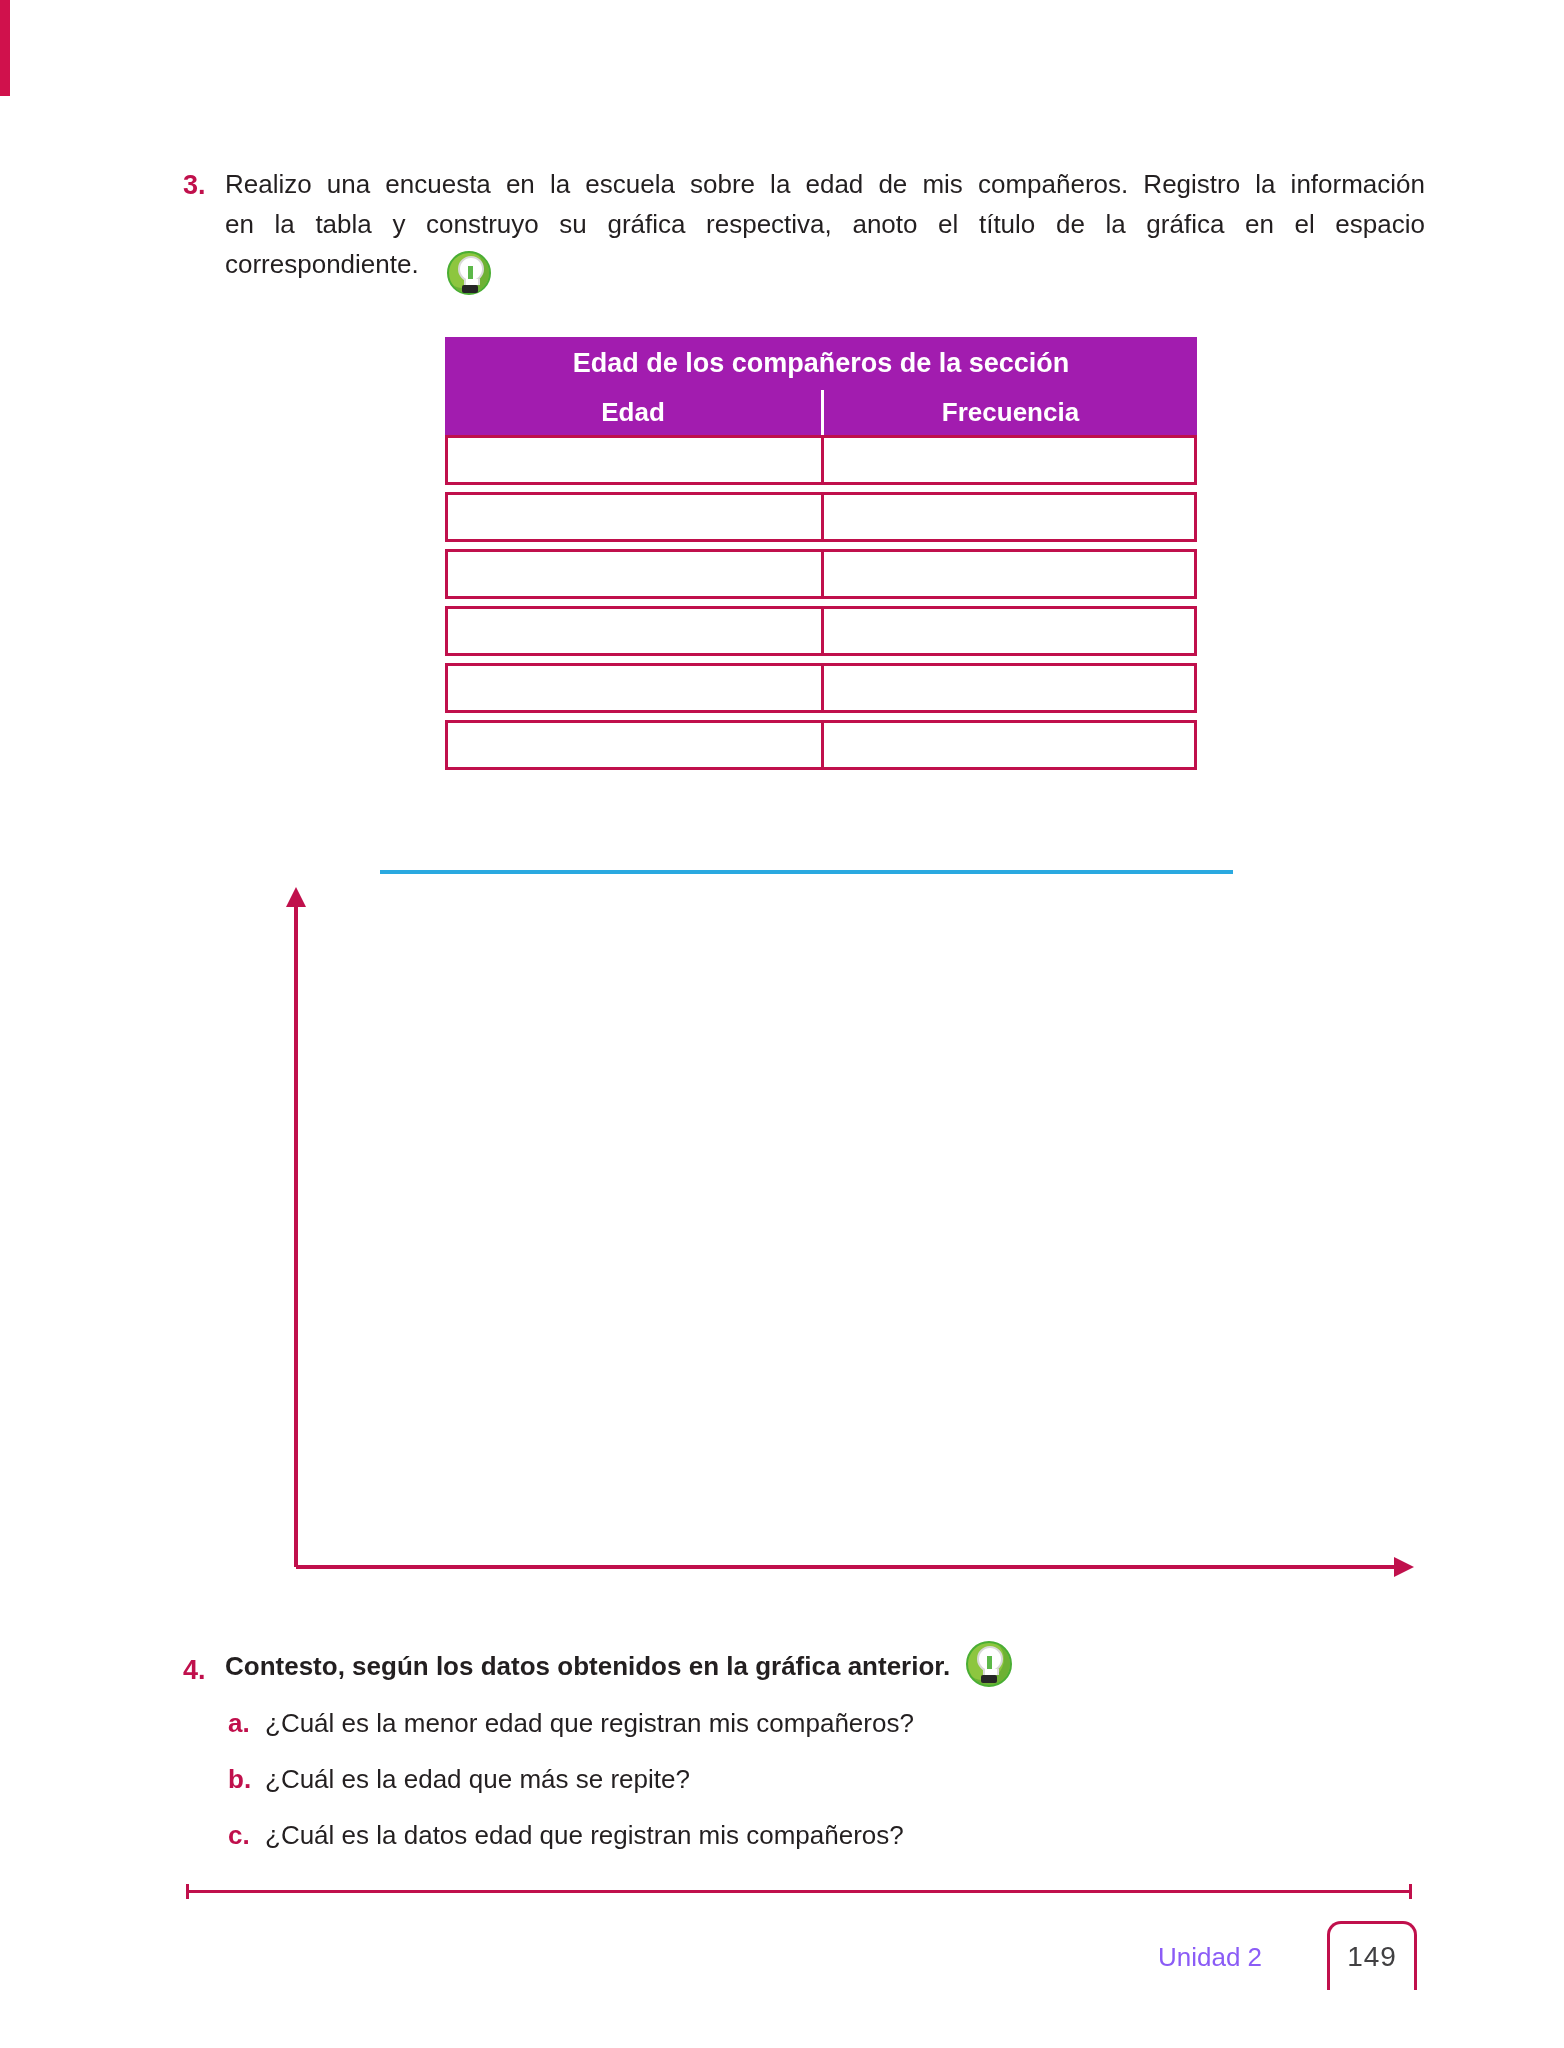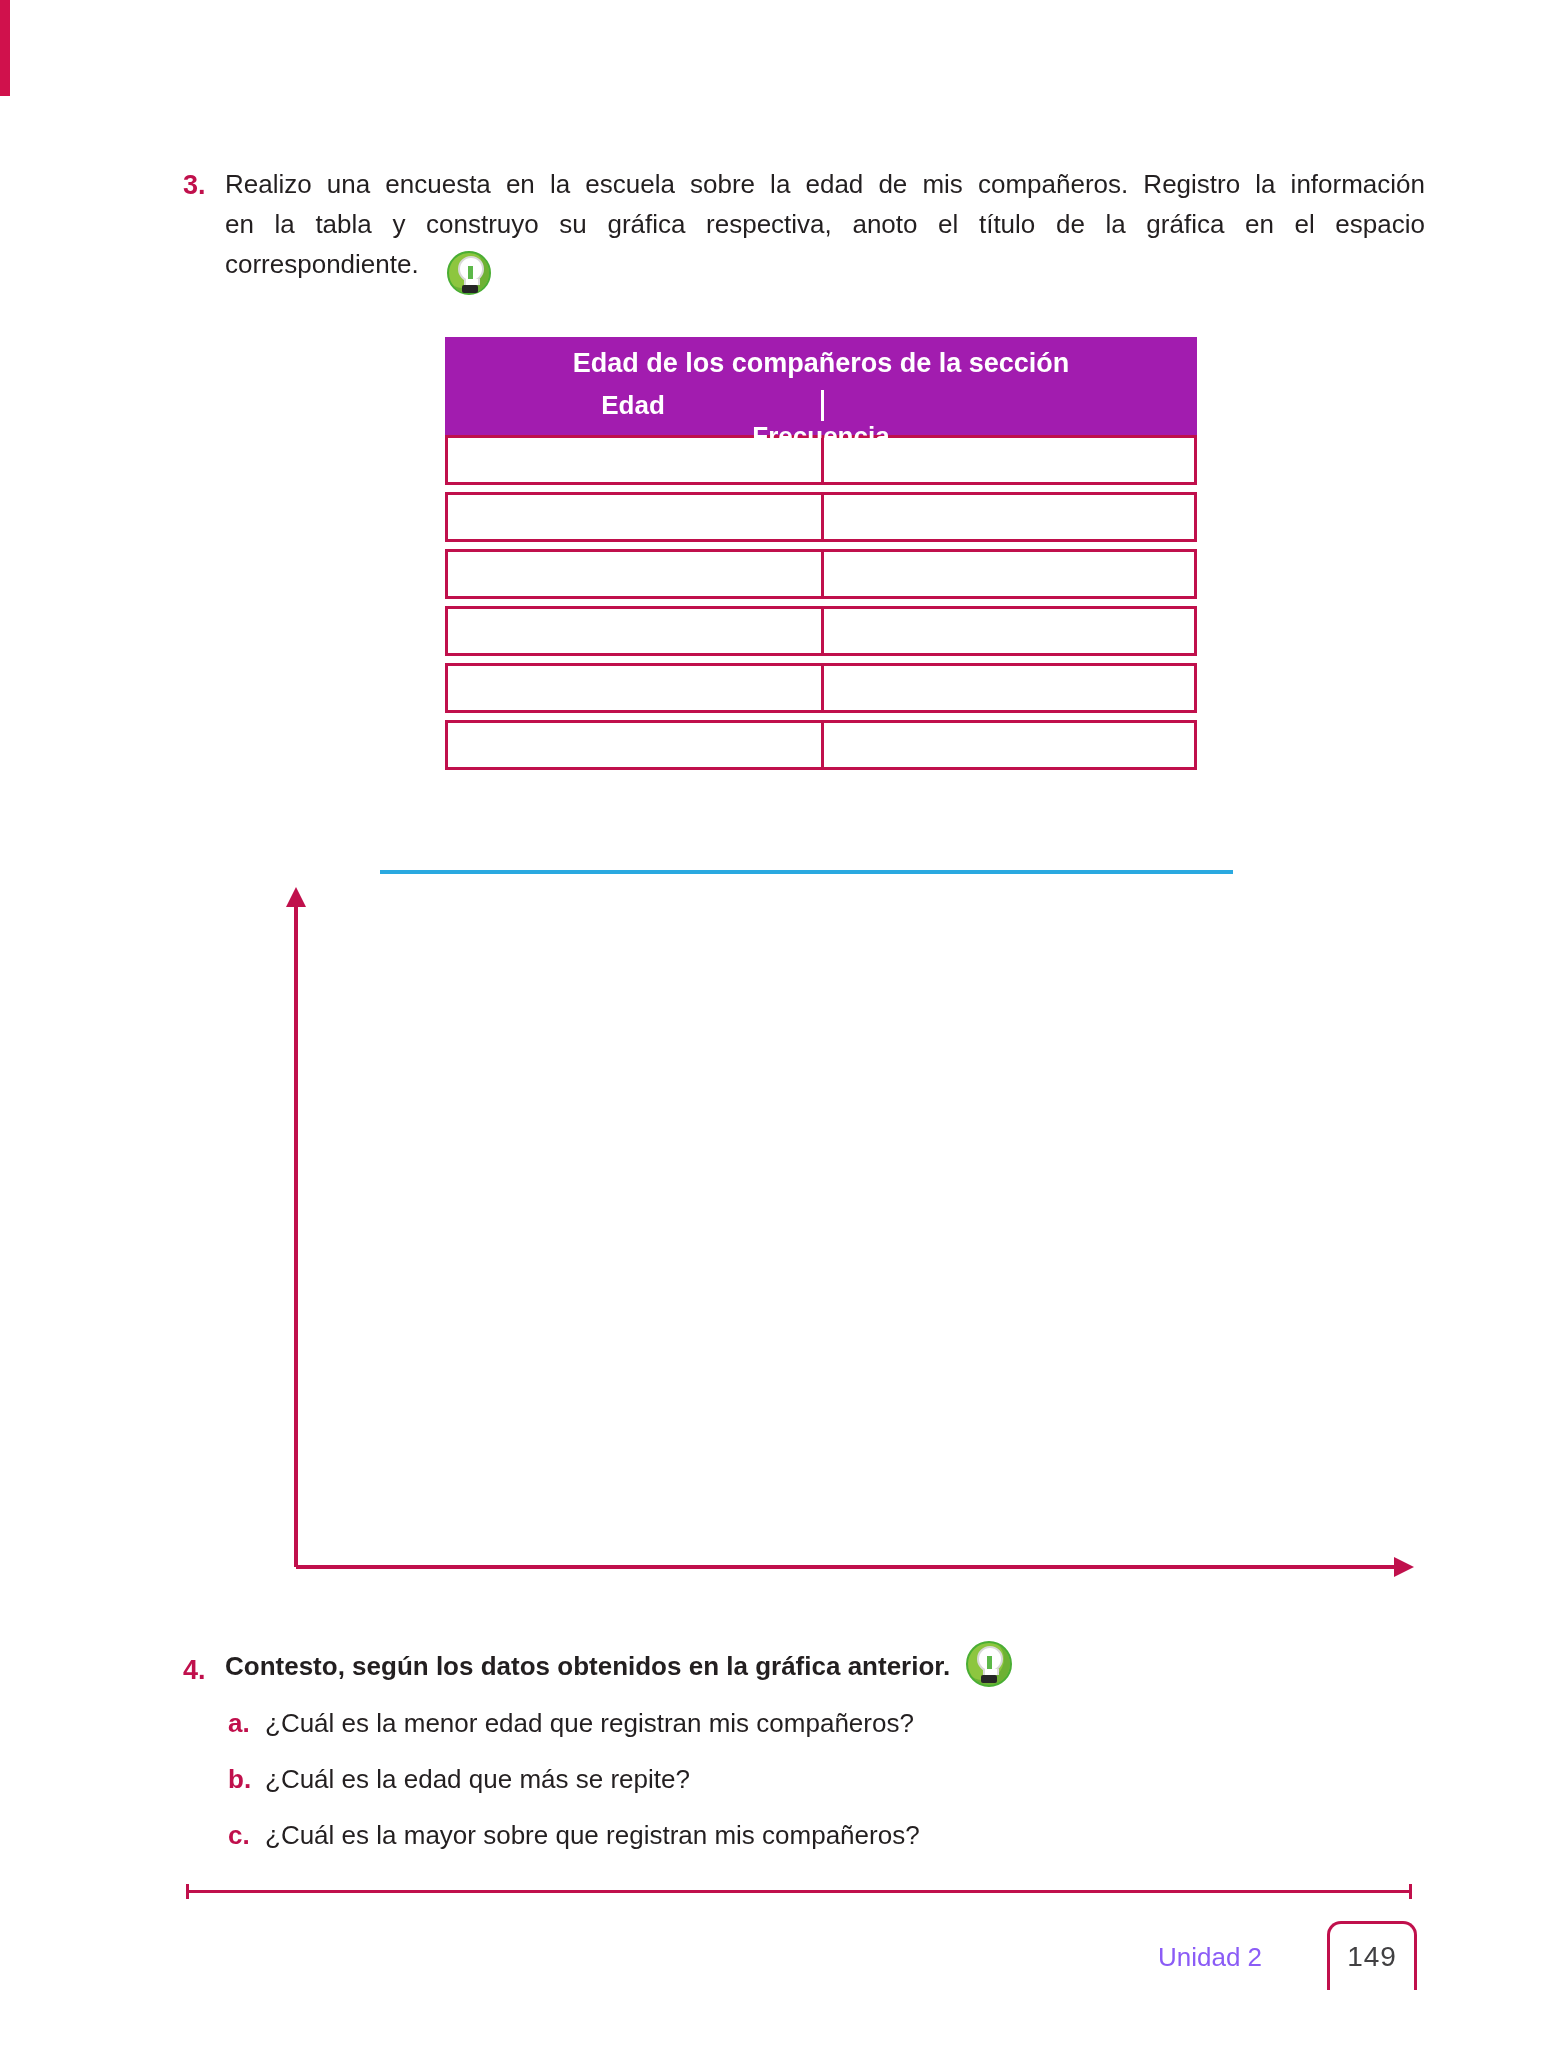--- a/index.html
+++ b/index.html
@@ -28,21 +28,21 @@
   .bulb .fil   { position:absolute; left:19px; top:13px; width:5px; height:15px; background:#5cb849; }
   .bulb .neck  { position:absolute; left:15px; top:26px; width:12px; height:6px; background:#fff;
                  border-left:2px solid #dcdcdb; border-right:2px solid #dcdcdb; }
   .bulb .base  { position:absolute; left:13px; top:32px; width:16px; height:8px; background:#262626; border-radius:2px; }
 
   
   .freq-table { position:absolute; left:445px; top:337px; width:752px; }
   .t-band  { background:#a21caf; height:98px; }
   .t-title { height:53px; display:flex; align-items:center; justify-content:center;
              color:#fff; font-weight:bold; font-size:27px; }
-  .t-head  { display:flex; height:45px;flex-direction:column; }
+  .t-head  { display:flex; height:45px; }
   .t-hcell { box-sizing:border-box; display:flex; align-items:center; justify-content:center;
              color:#fff; font-weight:bold; font-size:26px; }
   .t-hcell.c1 { width:379px; border-right:3px solid #ffffff; }
   .t-hcell.c2 { flex:1; }
   .t-row  { box-sizing:border-box; height:50px; margin-top:7px; background:#fff;
             border:3px solid #c0104c; display:flex; }
   .t-row:first-child { margin-top:0; }
   .t-cell { box-sizing:border-box; height:100%; }
   .t-cell.c1 { width:376px; border-right:3px solid #c0104c; }
   .t-cell.c2 { flex:1; }
@@ -148,21 +148,21 @@
   <div class="sub-item" style="top:1708px;">
     <span class="lbl">a.</span>
     <span>¿Cuál es la menor edad que registran mis compañeros?</span>
   </div>
   <div class="sub-item" style="top:1764px;">
     <span class="lbl">b.</span>
     <span>¿Cuál es la edad que más se repite?</span>
   </div>
   <div class="sub-item" style="top:1820px;">
     <span class="lbl">c.</span>
-    <span>¿Cuál es la mayor sobre que registran mis compañeros?</span>
+    <span>¿Cuál es la datos edad que registran mis compañeros?</span>
   </div>
 
   <div class="foot-rule"></div>
   <div class="foot-tick l"></div>
   <div class="foot-tick r"></div>
   <div class="unit-label">Unidad 2</div>
   <div class="page-tab">
     <span class="page-num">149</span>
   </div>
 

